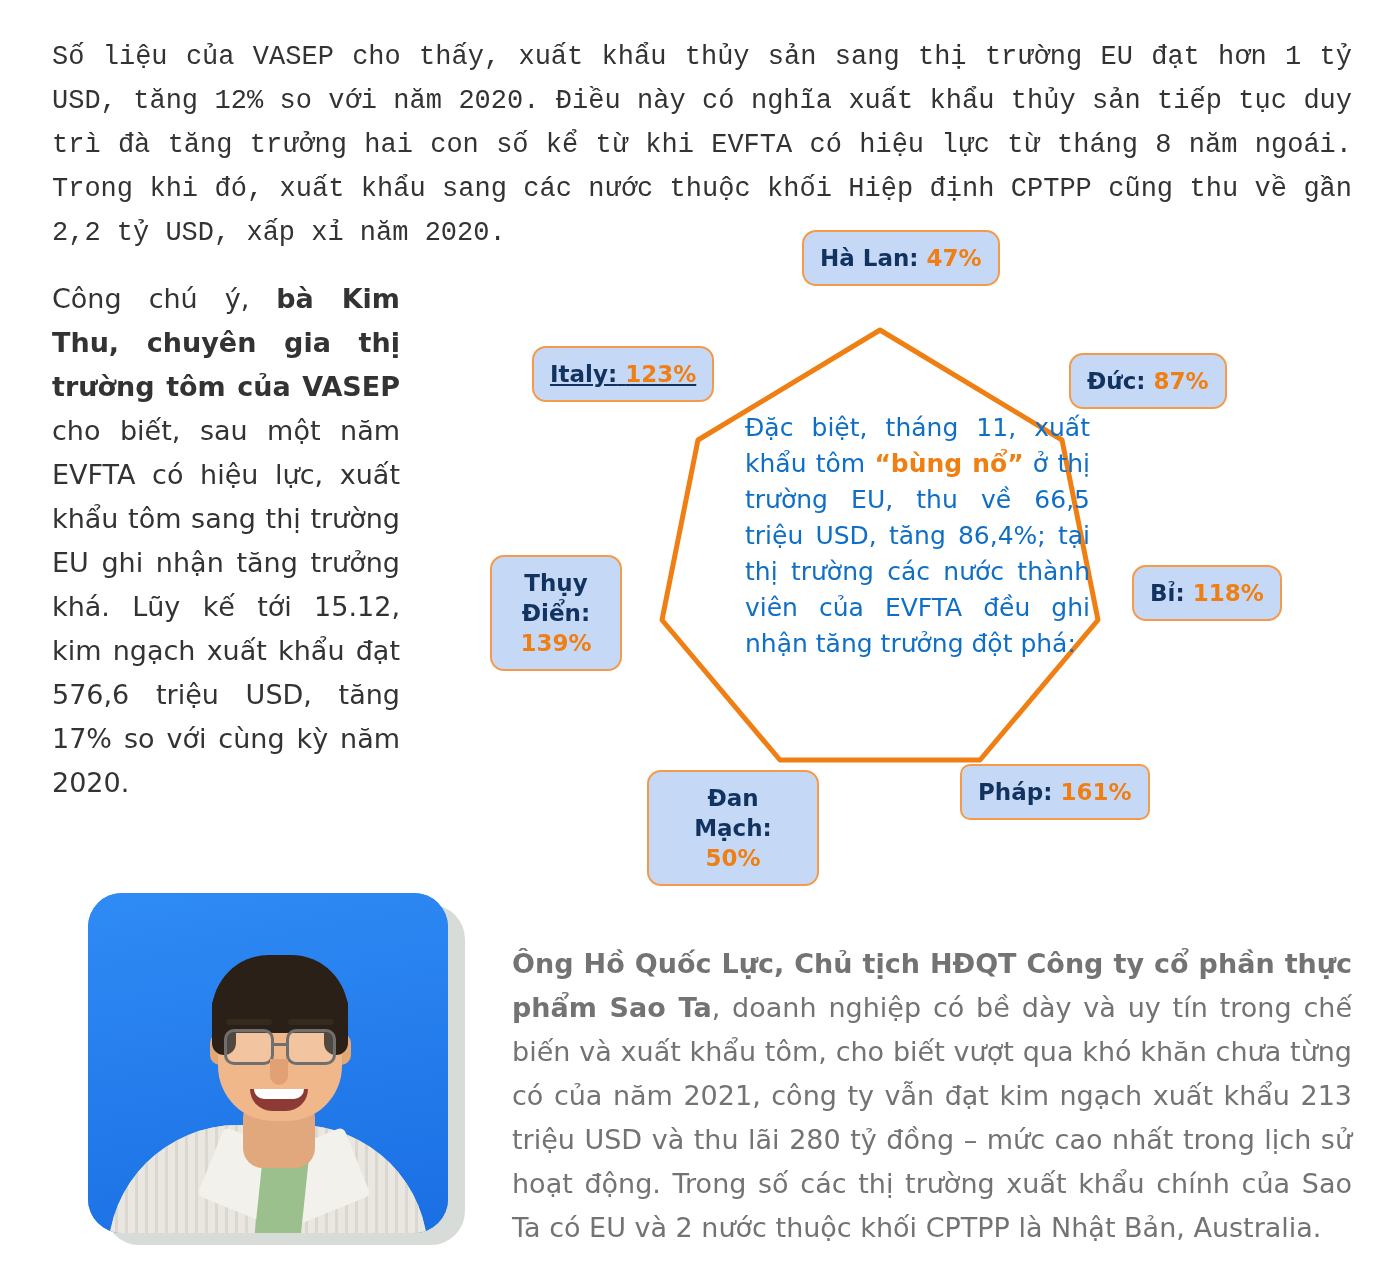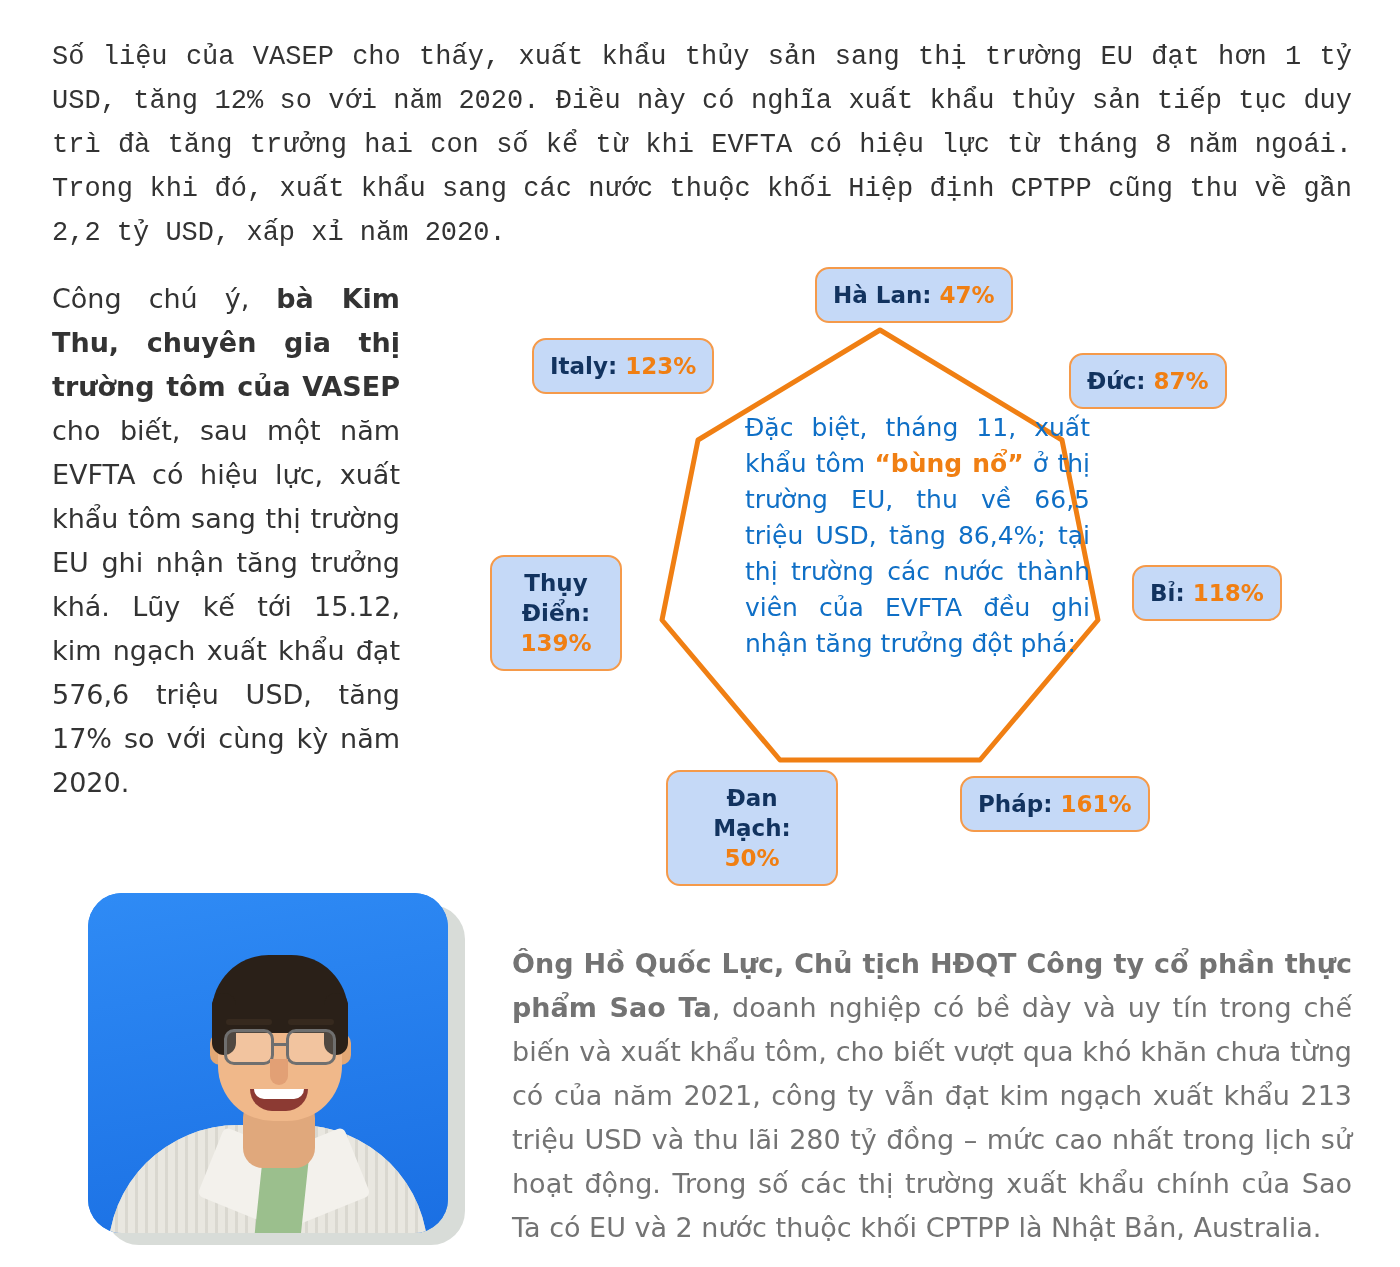--- a/index.html
+++ b/index.html
@@ -82,27 +82,27 @@
     font-weight: bold;
     font-size: 23px;
     line-height: 30px;
     text-align: center;
     padding: 11px 16px;
     white-space: nowrap;
   }
   .callout .val { color: #f07f13; }
   .callout.two-line { white-space: normal; }
 
-  #c-halan     { left: 345px; top: 20px; margin-top: 37px; }
-  #c-italy     { left: 62px;  top: 128px; }
+  #c-halan     { left: 332px; top: 20px; }
+  #c-italy     { left: 62px;  top: 136px; text-decoration: underline; }
   #c-duc       { left: 599px; top: 143px; }
   #c-thuydien  { left: 20px;  top: 345px; width: 132px; }
   #c-bi        { left: 662px; top: 355px; }
-  #c-danmach   { left: 196px; top: 560px; width: 172px; }
-  #c-phap      { left: 490px; top: 566px; }
+  #c-danmach   { left: 177px; top: 560px; width: 172px; }
+  #c-phap      { left: 490px; top: 554px; border-radius: 10px; }
 
   
   #photo-shadow {
     position: absolute;
     left: 105px;
     top: 905px;
     width: 360px;
     height: 340px;
     background: #d8dcd8;
     border-radius: 34px;

